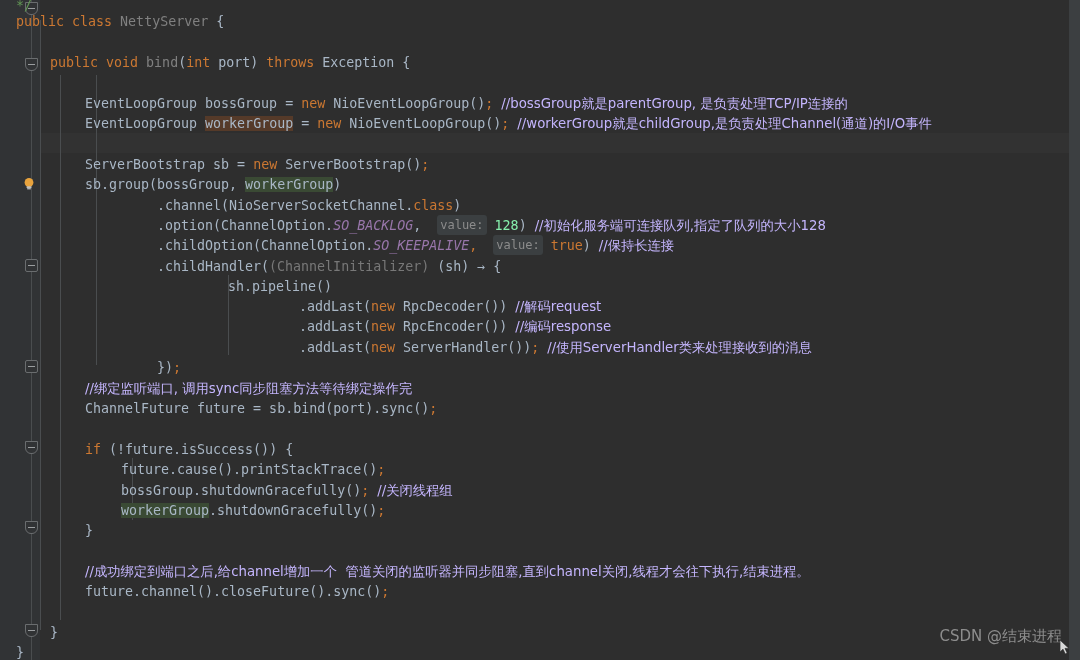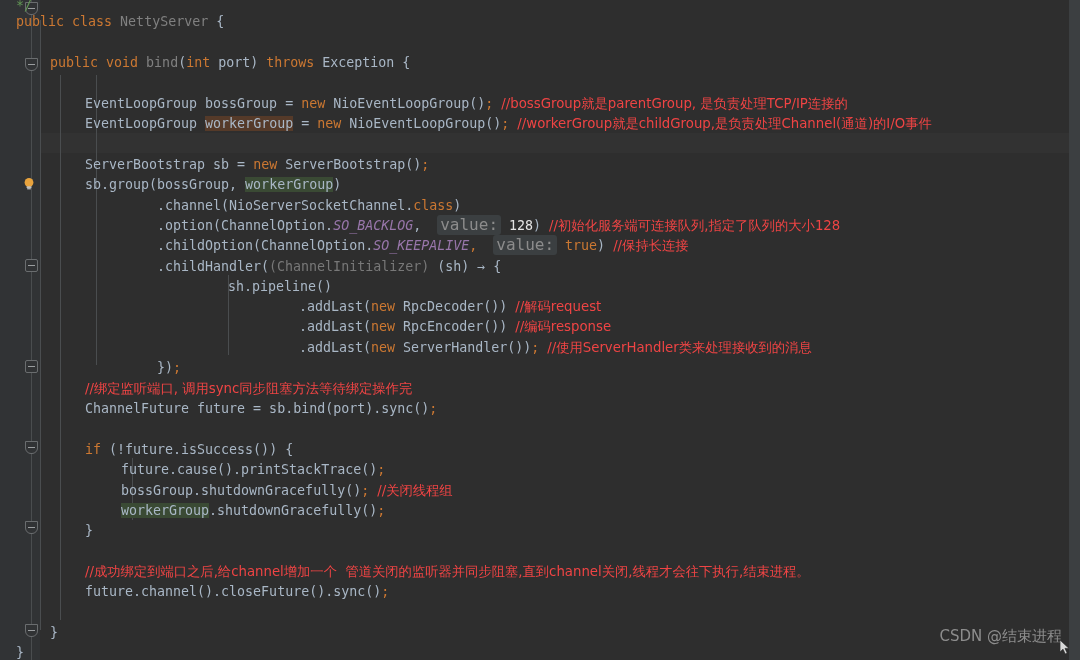--- a/index.html
+++ b/index.html
@@ -55,33 +55,33 @@
   .curline{
     position:absolute;left:0;width:1080px;height:20px;
     background:#323232;
   }
   
   .iguide{
     position:absolute;width:1px;background:#4a4d4f;
   }
   
   .kw{color:#cc7832;}
-  .cmt{color:#ef4444;}
-  .num{color:#e5e5e5;}
+  .cmt{color:#c4b5fd;}
+  .num{color:#86efac;}
   .fld{color:#9876aa;font-style:italic;}
   .pln{color:#a9b7c6;}
   .gry{color:#808080;}
   .semi{color:#cc7832;}
   .dim{color:#787878;}
   .greencmt{color:#629755;}
   .hintbox{
     display:inline-block;
     background:#3b3f41;
     color:#8c8c8c;
-    font-size:16px;
+    font-size:12px;
     padding:0 3px;
     border-radius:3px;
     vertical-align:middle;
     position:relative;top:-1px;
   }
   .hl-br{background:#553a29;}
   .hl-gr{background:#3a4a34;}
   .cn{font-family:"DejaVu Sans","Liberation Sans",sans-serif;}
   
   .wm{

